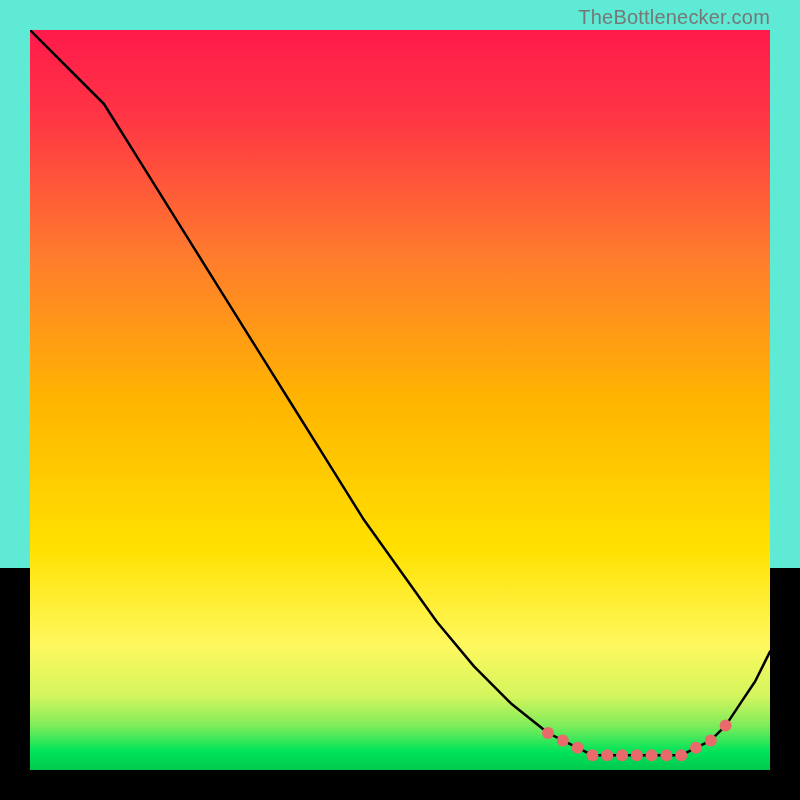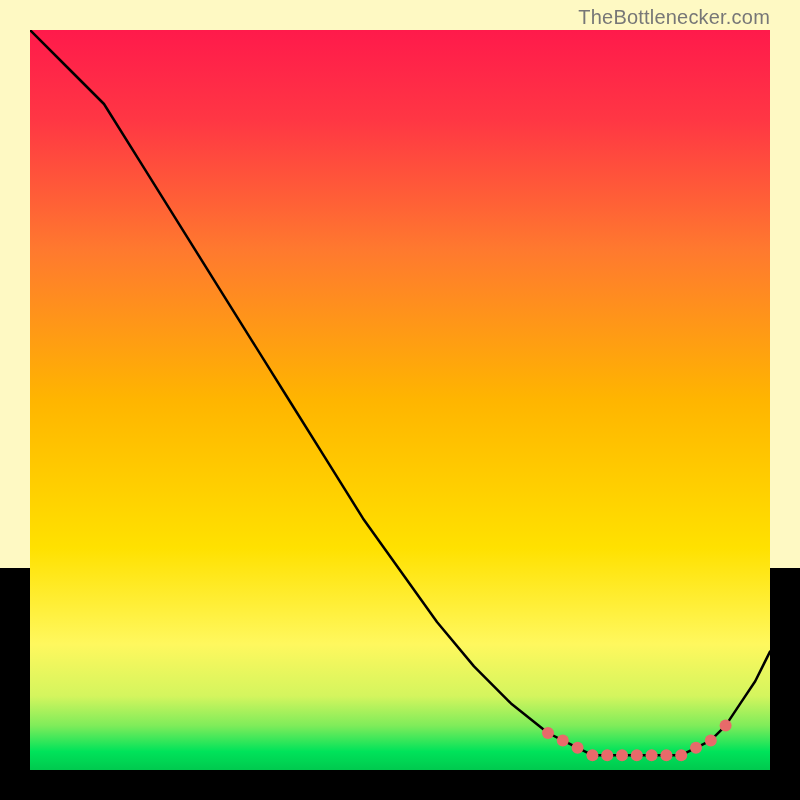--- a/index.html
+++ b/index.html
@@ -8,21 +8,21 @@
     width: 800px;
     height: 800px;
     background: #000;
     overflow: hidden;
     font-family: Arial, Helvetica, sans-serif;
   }
   .frame {
     position: relative;
     width: 800px;
     height: 568px;
-    background: #fef9c3;
+    background: #5eead4;
   }
   .plot {
     position: absolute;
     left: 30px;
     top: 30px;
     width: 740px;
     height: 740px;
   }
   .watermark {
     position: absolute;

